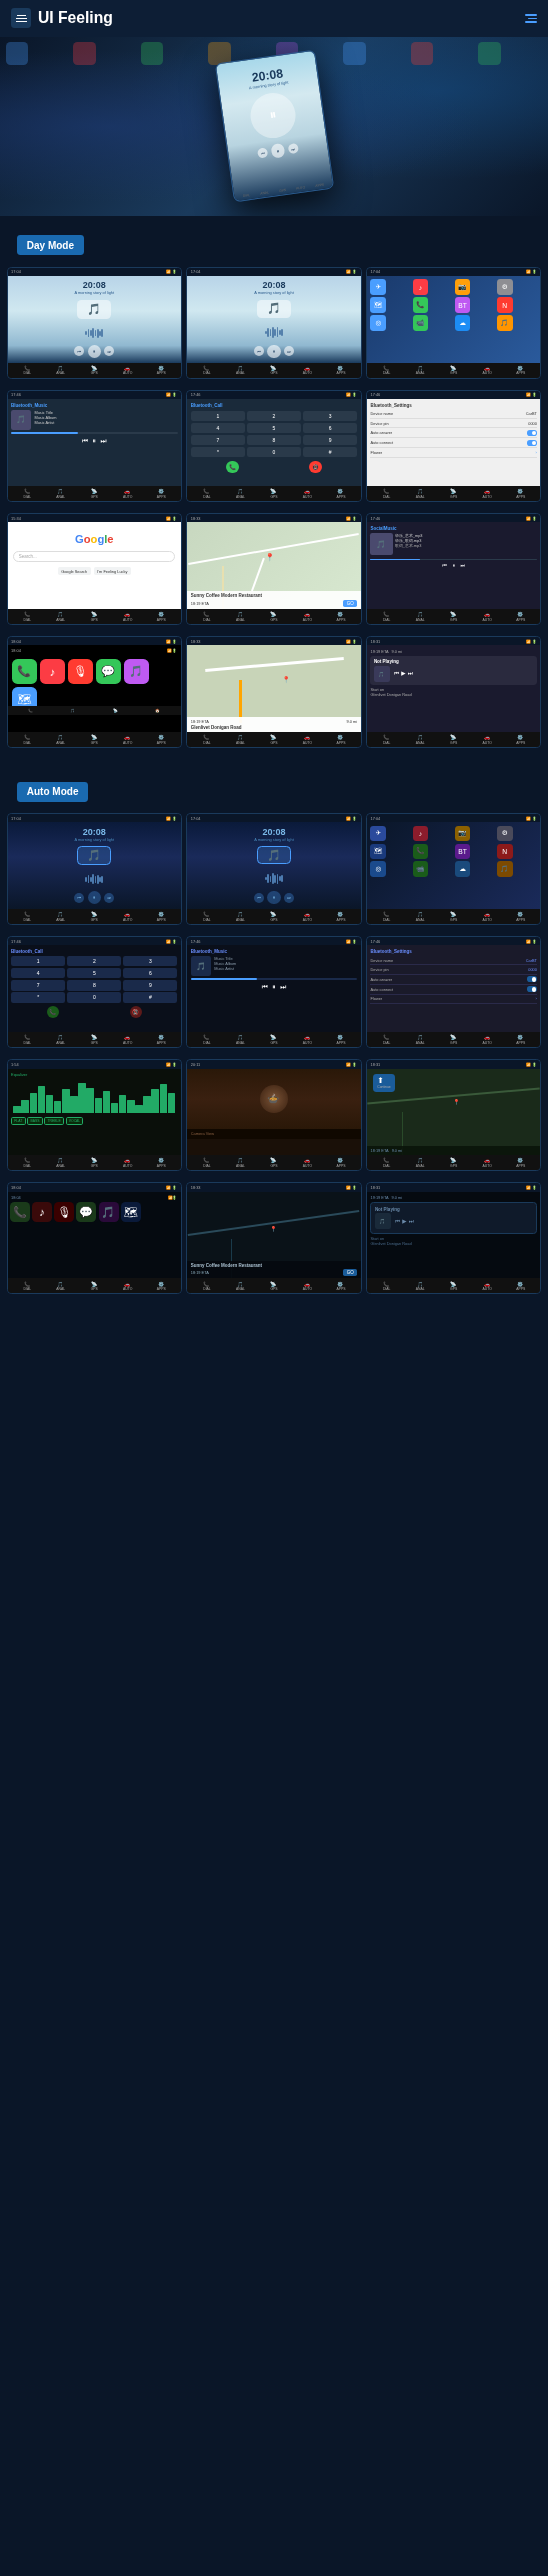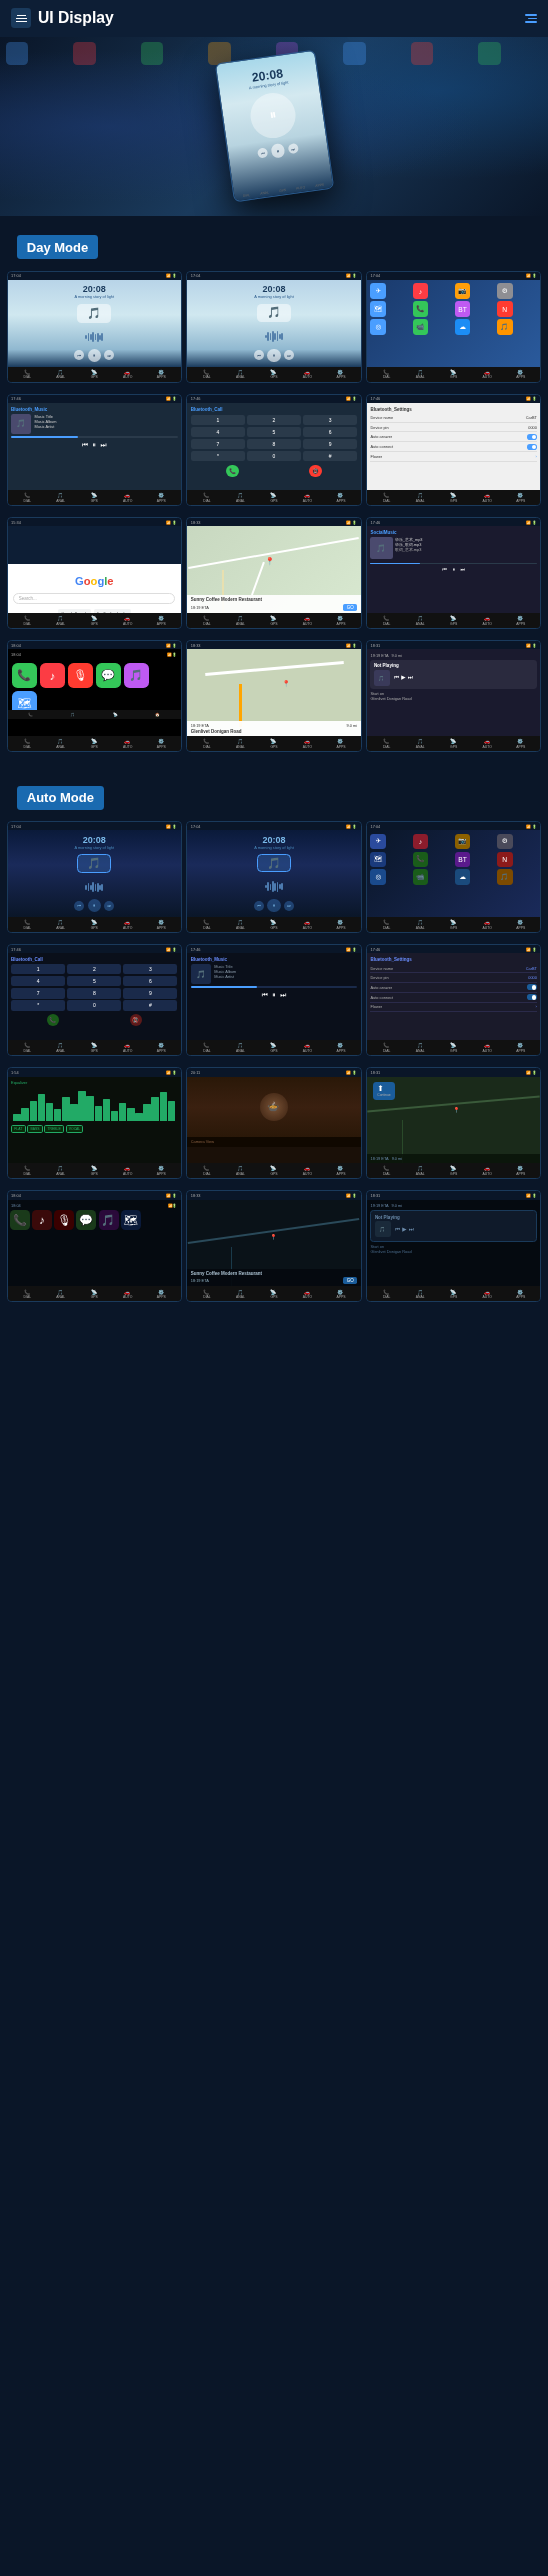--- a/index.html
+++ b/index.html
@@ -72,21 +72,21 @@
       align-items: center; padding: 11.2px 5.6px 5.6px;
     }
     .hero-time { font-size: 12.3px; font-weight: bold; color: #1a3a5c; }
 
     
     .section-label {
       margin: 11.2px 8.4px 8.4px;
       display: inline-block;
       padding: 4.5px 10px;
       border-radius: 3.4px;
-      font-size: 13px;
+      font-size: 10px;
       font-weight: bold;
     }
     .section-label.day { background: #1a6ab0; }
     .section-label.night { background: #1a6ab0; }
 
     
     .screenshots-grid {
       display: grid;
       grid-template-columns: repeat(3, 1fr);
       gap: 4.5px;
@@ -247,21 +247,20 @@
     }
 
     
     .google-bg {
       background: #fff;
       height: 100%;
       display: flex; flex-direction: column;
       align-items: center;
       padding: 11.2px 5.6px 5.6px;
       color: #333;
-      margin-top: 38px;
     }
     .google-logo { font-size: 11.2px; font-weight: bold; margin-bottom: 5.6px; }
     .google-search {
       width: 100%;
       border: 0.6px solid #ddd;
       border-radius: 6.7px;
       padding: 2.2px 4.5px;
       font-size: 4.5px;
       color: #aaa;
     }
@@ -330,21 +329,21 @@
 </head>
 <body>
 
 <div class="header">
   <div class="header-left">
     <div class="menu-icon">
       <span></span>
         <span></span>
         <span></span>
     </div>
-    <h1 class="header-title">UI Display</h1>
+    <h1 class="header-title">UI Feeling</h1>
   </div>
   <div class="nav-lines">
     <span style="width:12.3px;"></span>
     <span style="width:9px;"></span>
     <span style="width:12.3px;"></span>
   </div>
 </div>
 
 <div class="hero">
   <div class="hero-bg"></div>

